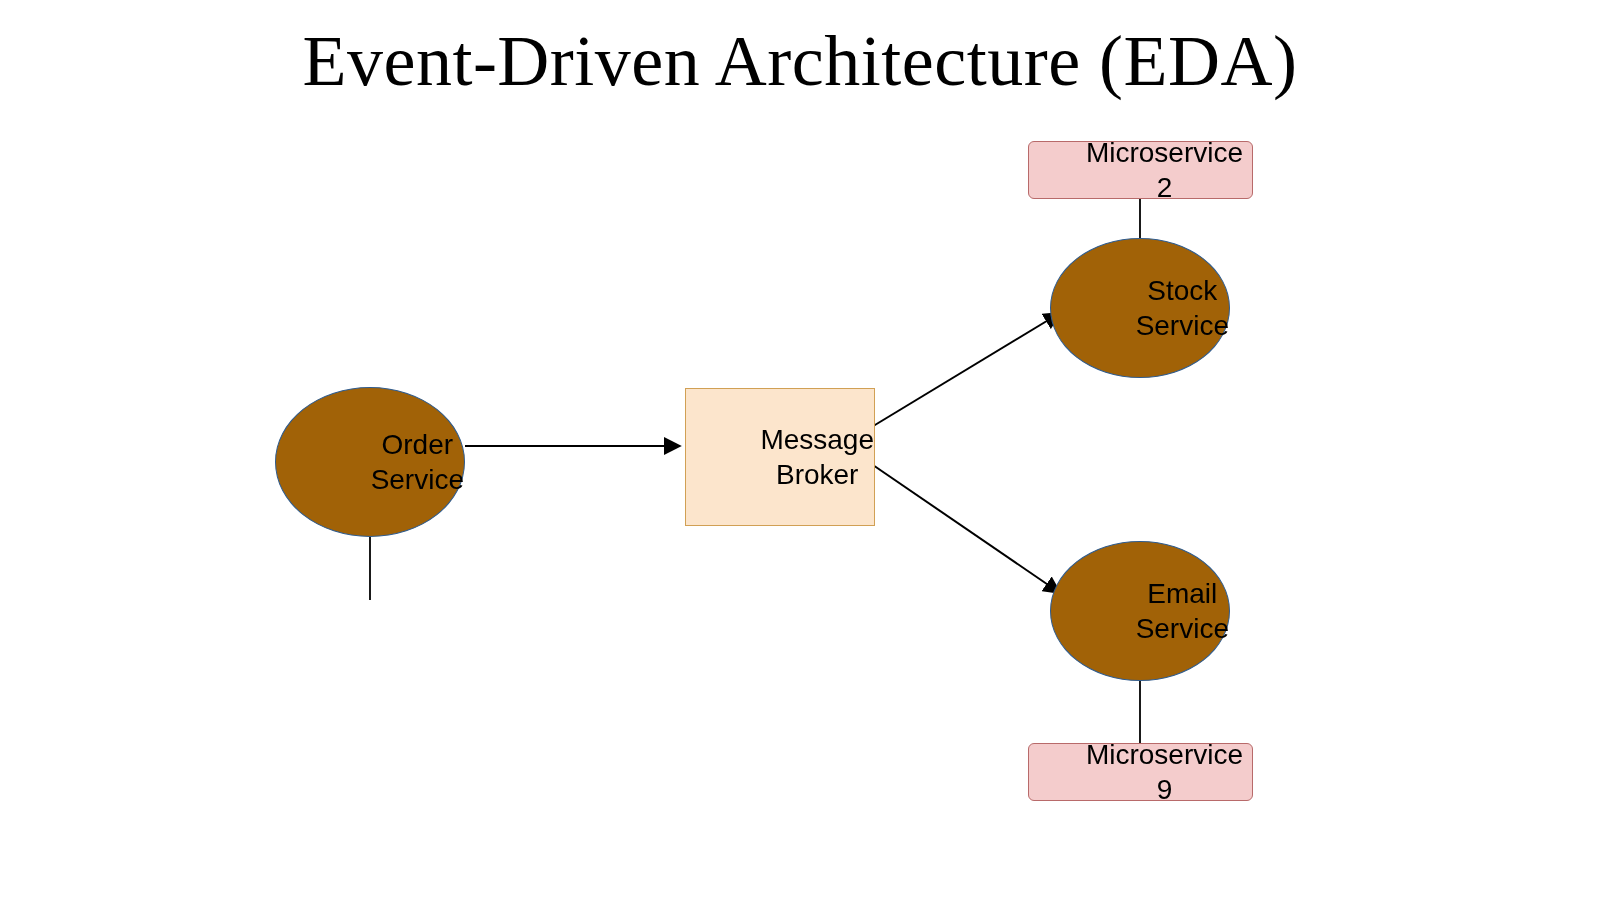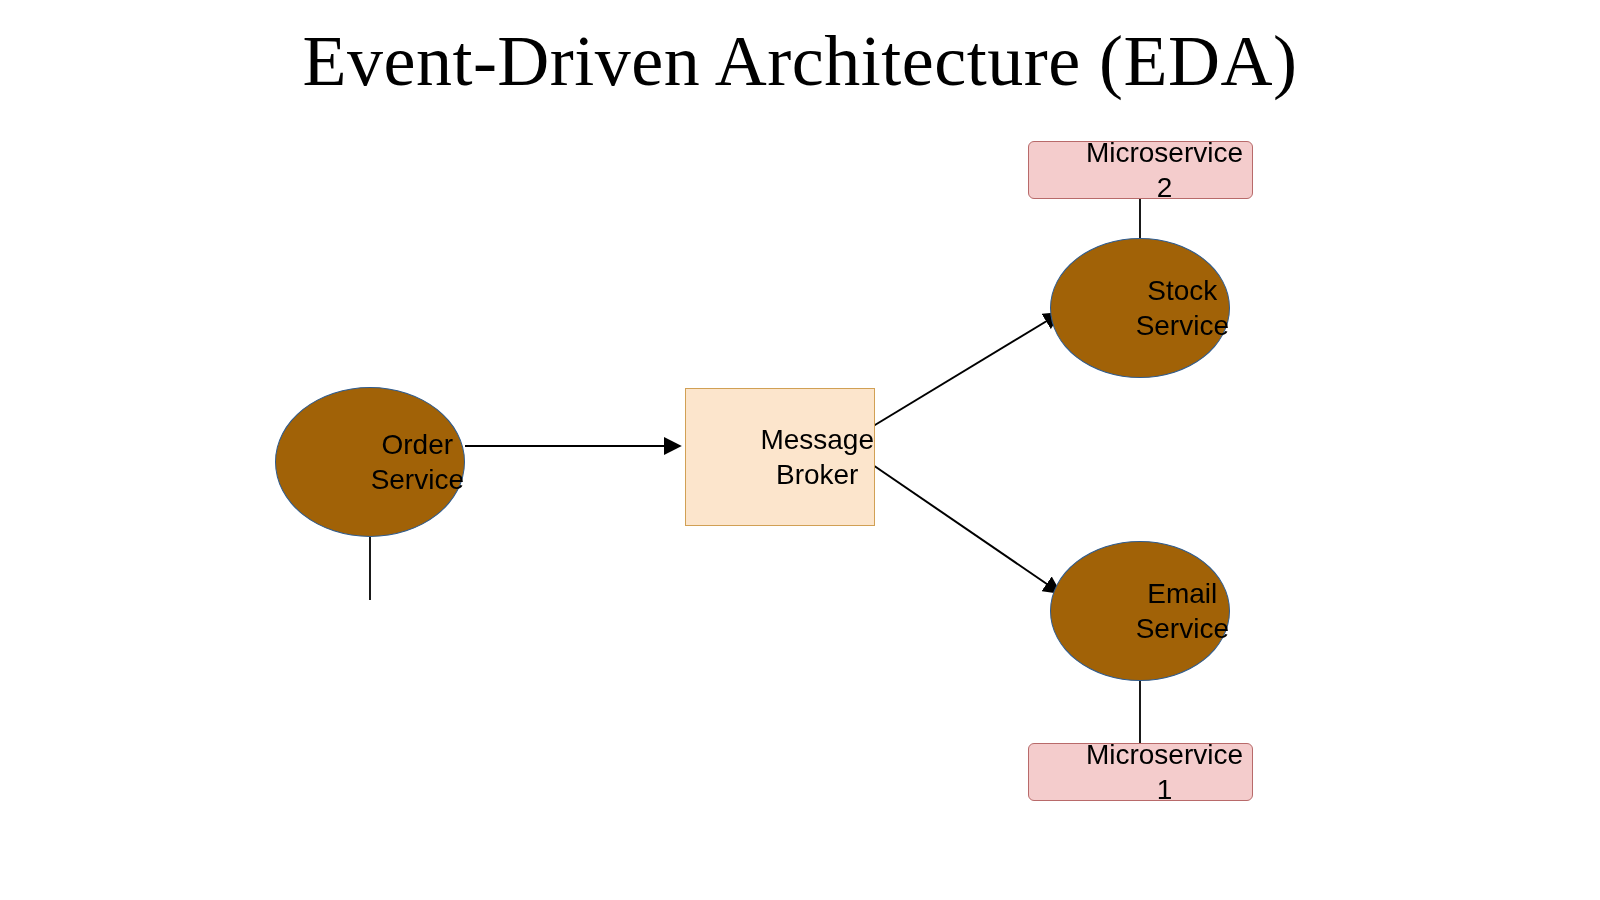--- a/index.html
+++ b/index.html
@@ -100,16 +100,16 @@
   <div class="node ellipse" style="left:1050px; top:438px; width:180px; height:140px;">
     <span>Email<br>Service</span>
   </div>
 
 
   <div class="node rect-ms" style="left:1028px; top:38px; width:225px; height:58px;">
     <span>Microservice 2</span>
   </div>
 
   <div class="node rect-ms" style="left:1028px; top:640px; width:225px; height:58px;">
-    <span>Microservice 1</span>
+    <span>Microservice 9</span>
   </div>
 
 </div>
 
 </body></html>

